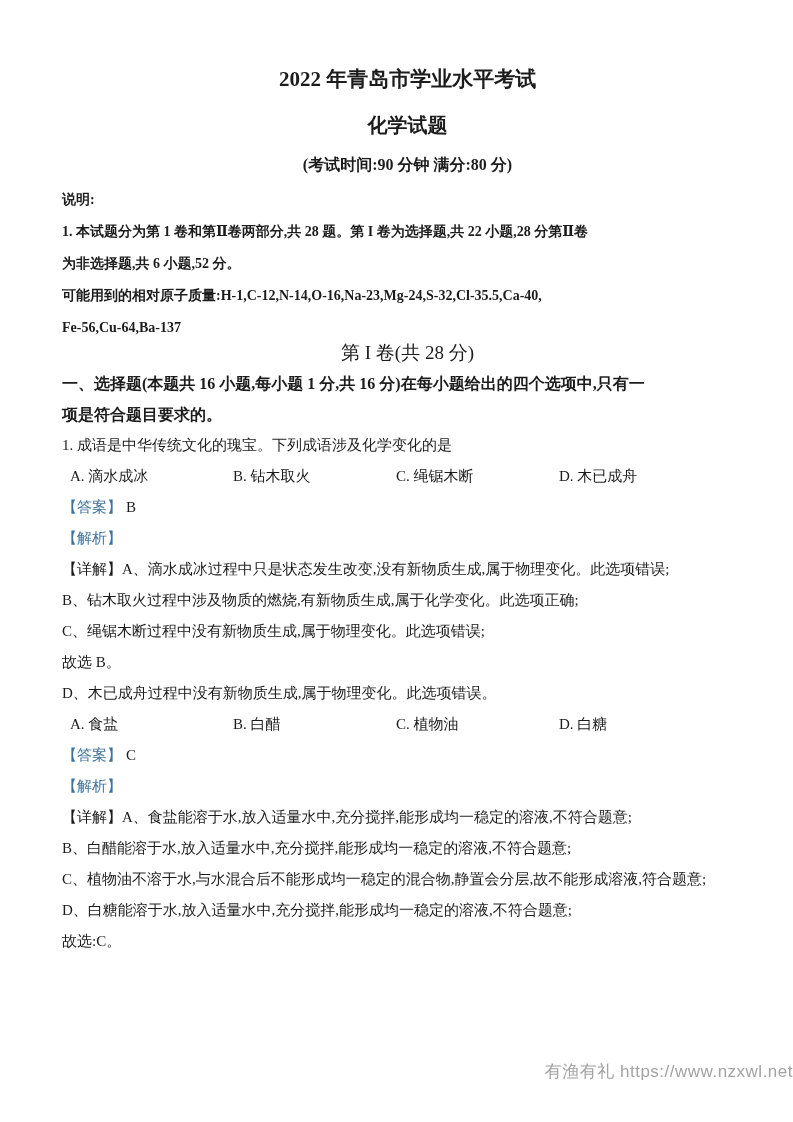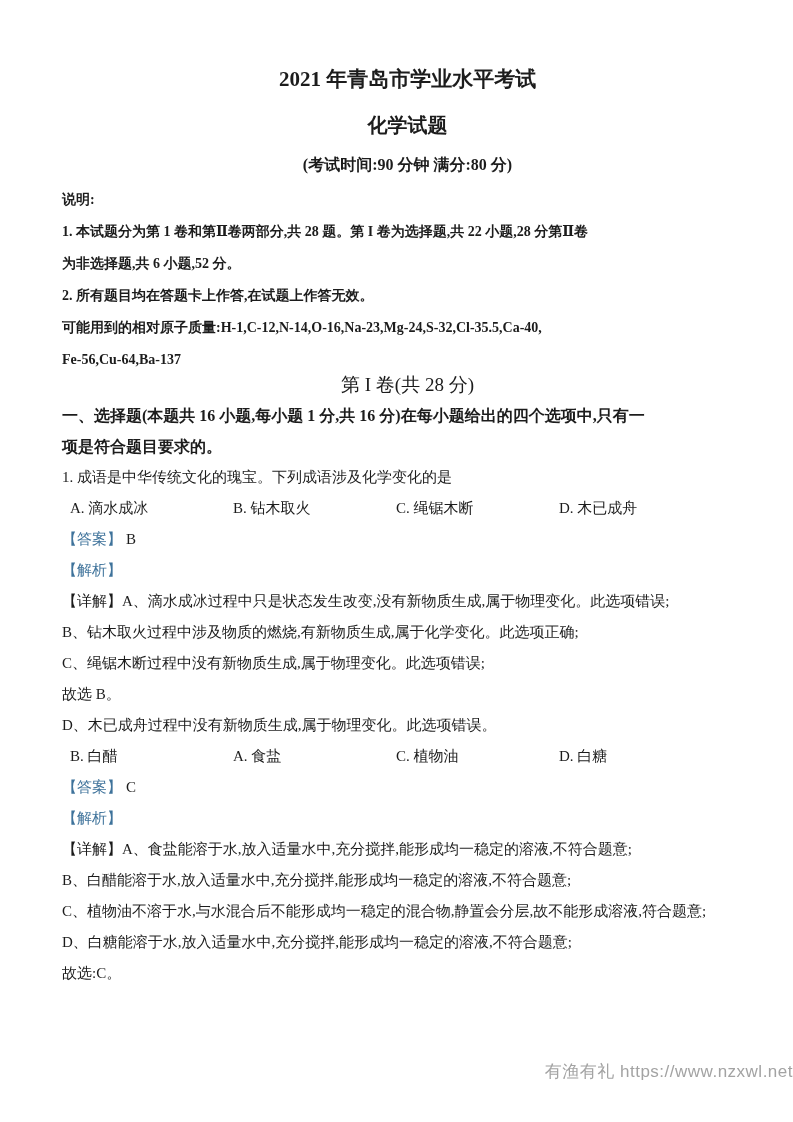--- a/index.html
+++ b/index.html
@@ -66,29 +66,28 @@
     letter-spacing: 0.5px;
     color: var(--watermark-color, #a3a3a3);
   }
 </style>
 </head>
 <body>
 
 <div class="page">
   <div class="content">
 
-    <h1 class="t1">2021 年青岛市学业水平考试</h1>
+    <h1 class="t1">2022 年青岛市学业水平考试</h1>
     <h2 class="t2">化学试题</h2>
     <div class="t3">(考试时间:90 分钟  满分:80 分)</div>
 
     <div class="notes">
       <div class="ln ln32">说明:</div>
       <div class="ln ln32">1. 本试题分为第 1 卷和第Ⅱ卷两部分,共 28 题。第 I 卷为选择题,共 22 小题,28 分第Ⅱ卷</div>
       <div class="ln ln32">为非选择题,共 6 小题,52 分。</div>
-      <div class="ln ln32">2. 所有题目均在答题卡上作答,在试题上作答无效。</div>
       <div class="ln ln32">可能用到的相对原子质量:H-1,C-12,N-14,O-16,Na-23,Mg-24,S-32,Cl-35.5,Ca-40,</div>
       <div class="ln ln32">Fe-56,Cu-64,Ba-137</div>
     </div>
 
     <div class="section-heading">第 I 卷(共 28 分)</div>
 
     <div class="intro">
       <div class="ln ln31 bold16">一、选择题(本题共 16 小题,每小题 1 分,共 16 分)在每小题给出的四个选项中,只有一</div>
       <div class="ln ln31 bold16">项是符合题目要求的。</div>
     </div>
@@ -109,22 +108,22 @@
       </div>
       <div class="ln ln31 qtext">【详解】A、滴水成冰过程中只是状态发生改变,没有新物质生成,属于物理变化。此选项错误;</div>
       <div class="ln ln31 qtext">B、钻木取火过程中涉及物质的燃烧,有新物质生成,属于化学变化。此选项正确;</div>
       <div class="ln ln31 qtext">C、绳锯木断过程中没有新物质生成,属于物理变化。此选项错误;</div>
       <div class="ln ln31 qtext">故选 B。</div>
       <div class="ln ln31 qtext">D、木已成舟过程中没有新物质生成,属于物理变化。此选项错误。</div>
     </section>
 
     <section>
       <div class="opts">
+        <span class="opt">A. 食盐</span>
         <span class="opt">B. 白醋</span>
-        <span class="opt">A. 食盐</span>
         <span class="opt">C. 植物油</span>
         <span class="opt">D. 白糖</span>
       </div>
       <div class="ln ln31 qtext">
         <span class="blue">【答案】</span><span class="ans-val">C</span>
       </div>
       <div class="ln ln31 qtext">
         <span class="blue">【解析】</span>
       </div>
       <div class="ln ln31 qtext">【详解】A、食盐能溶于水,放入适量水中,充分搅拌,能形成均一稳定的溶液,不符合题意;</div>

